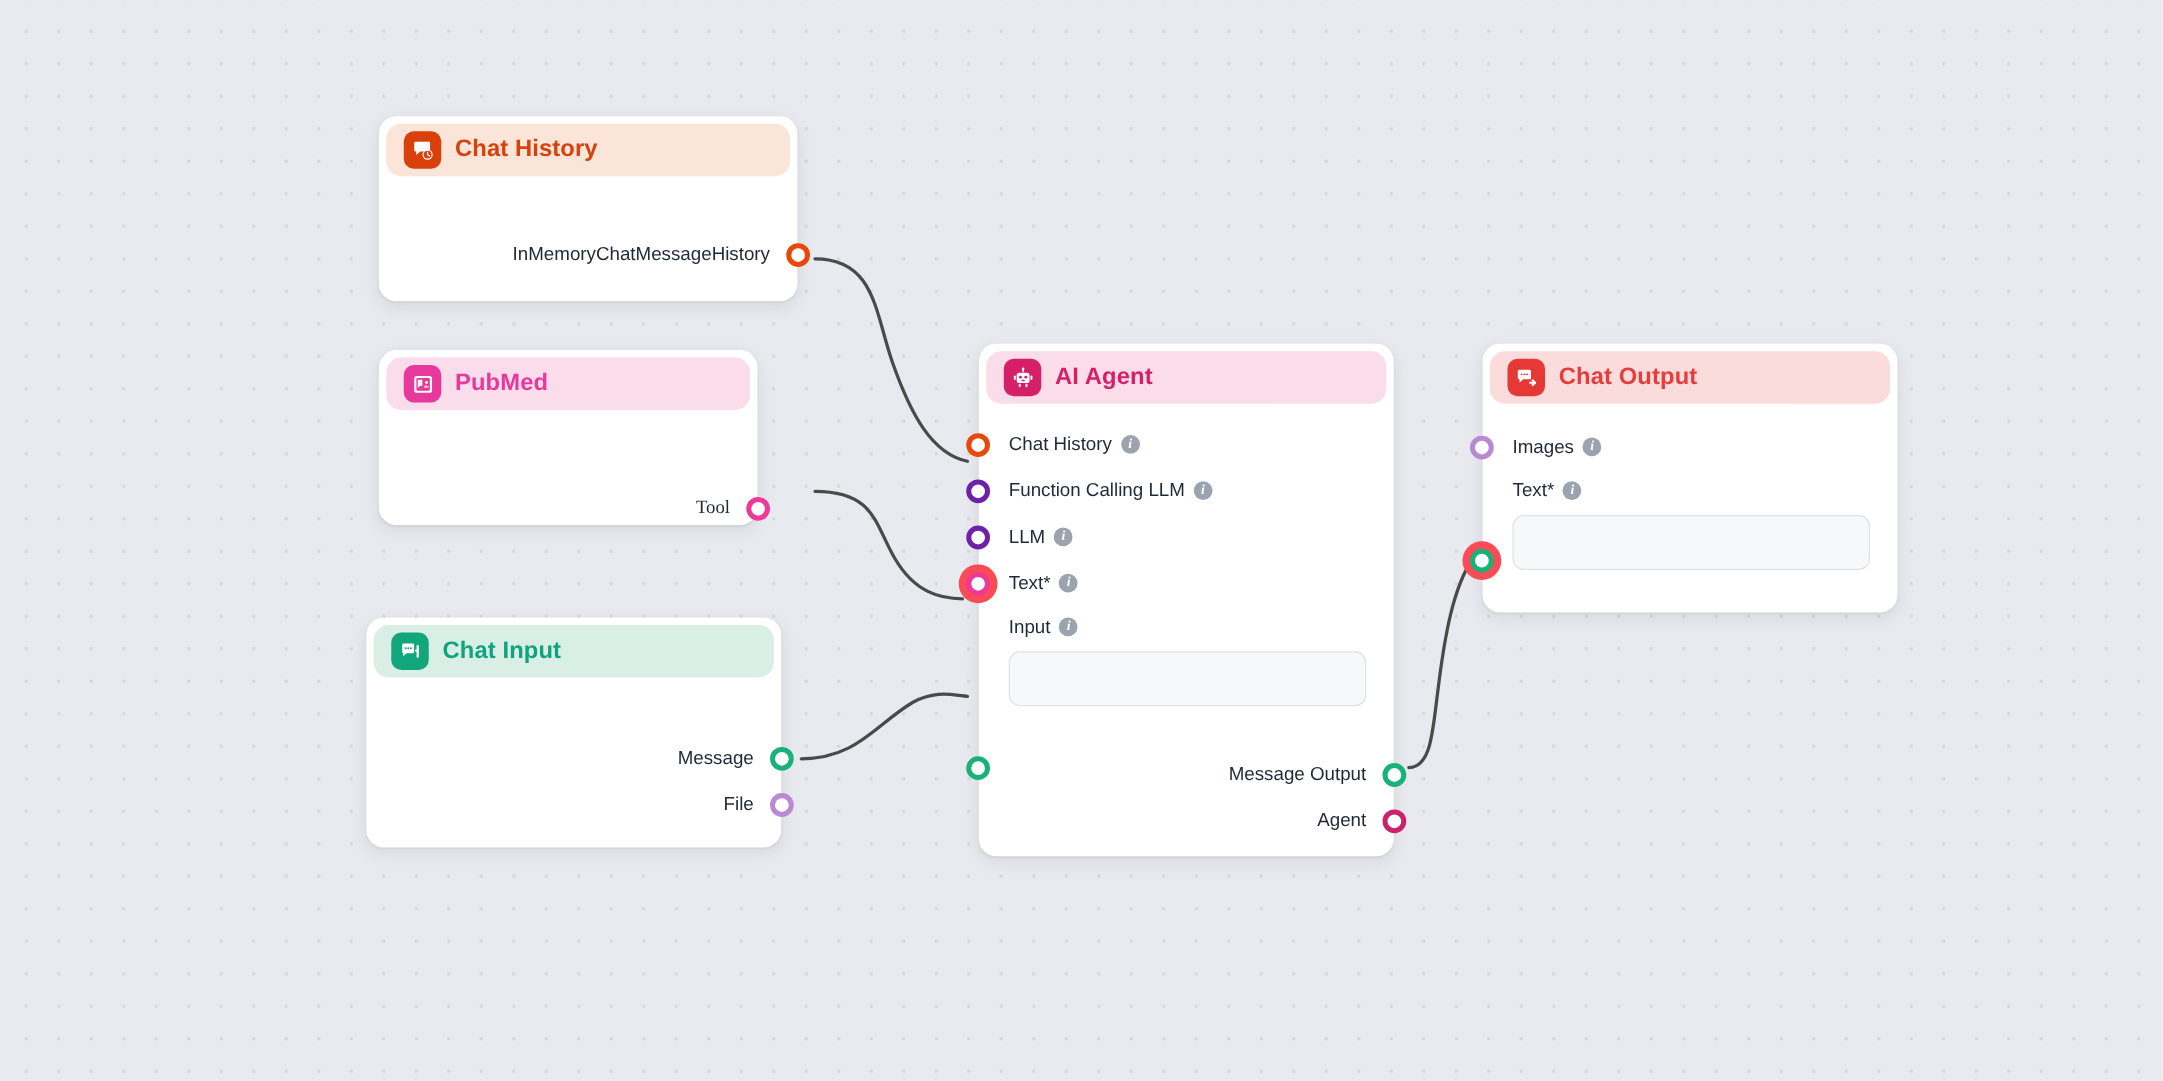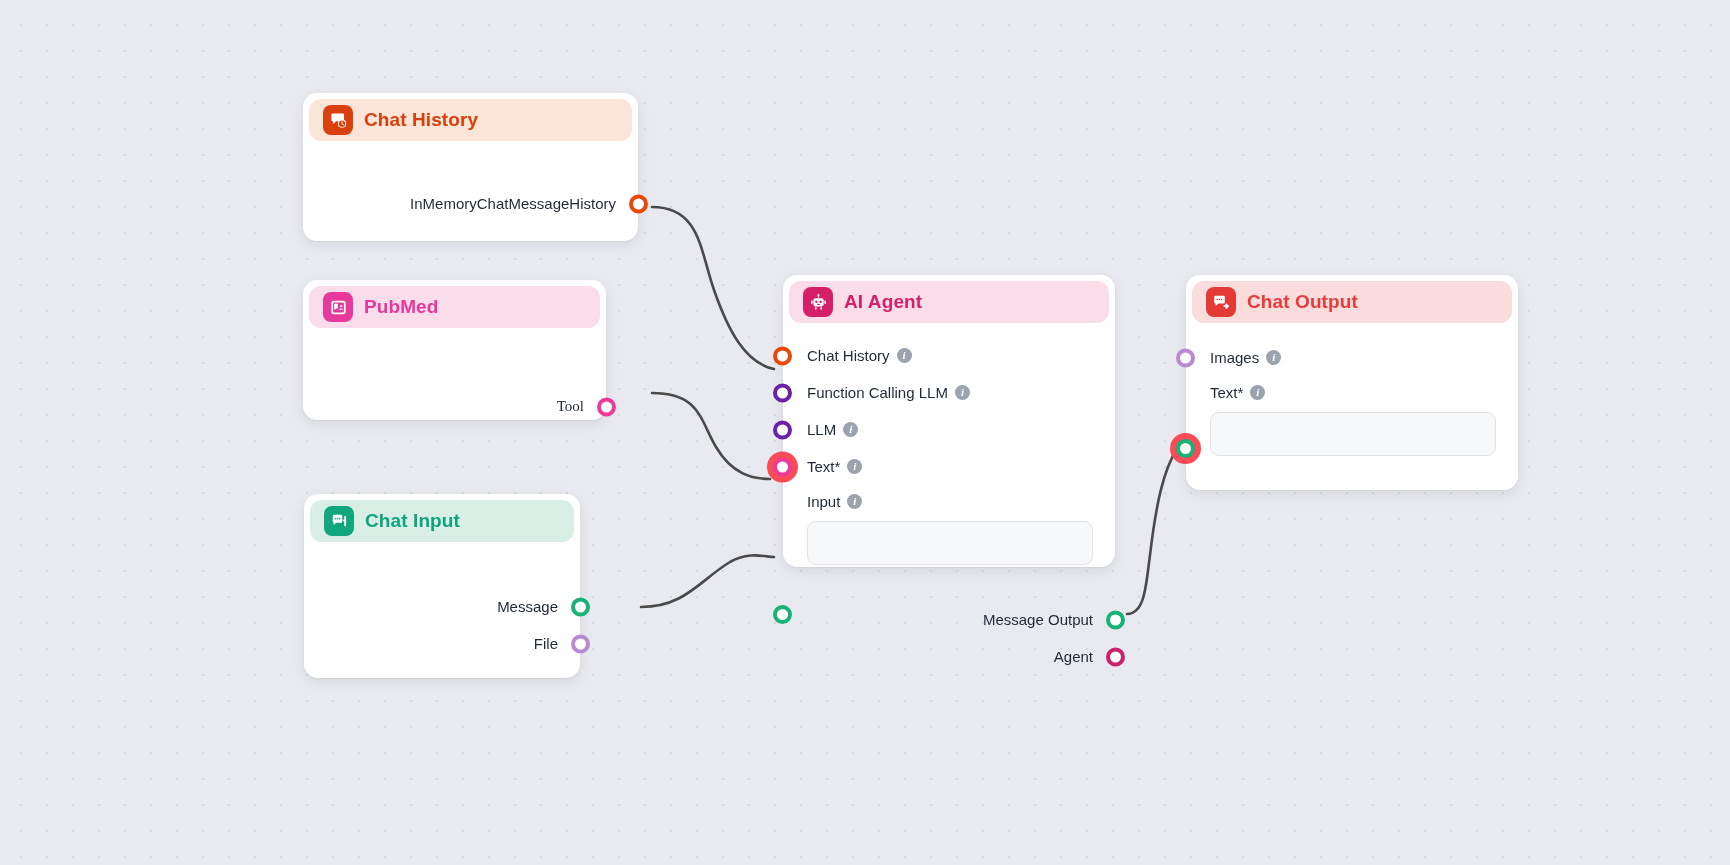--- a/index.html
+++ b/index.html
@@ -208,21 +208,21 @@
       <span class="node-title" style="color:#e6399b;">PubMed</span>
     </div>
     <div class="node-body" style="padding-top:60px;font-family:Liberation Serif, serif;">
       <div class="row row-right">
         <span class="row-label">Tool</span>
         <span class="port right" style="border-color:#ed3a98; top:50%; transform:translateY(-50%);"></span>
       </div>
     </div>
   </div>
 
-  <div class="node" style="left:293px; top:494px; width:276px; height:184px;margin-left:11px;">
+  <div class="node" style="left:293px; top:494px; width:332px; height:184px;">
     <div class="node-header" style="background:#d9eee4;">
       <span class="node-icon" style="background:#12a67c;">
         <svg width="19" height="19" viewBox="0 0 24 24" fill="#ffffff">
           <path d="M3.5 5A1.5 1.5 0 0 1 5 3.5h9A1.5 1.5 0 0 1 15.5 5v7A1.5 1.5 0 0 1 14 13.5H8l-3.4 3V13.5H5A1.5 1.5 0 0 1 3.5 12z"></path>
           <circle cx="7" cy="8.4" r="1" fill="#12a67c"></circle>
             <circle cx="9.6" cy="8.4" r="1" fill="#12a67c"></circle>
           <circle cx="12.2" cy="8.4" r="1" fill="#12a67c"></circle>
           <rect x="18" y="5" width="2.3" height="13" rx="1.1"></rect>
           <rect x="16.4" y="9.6" width="4" height="2.2" rx="1.1"></rect>
         </svg>
@@ -234,21 +234,21 @@
         <span class="row-label">Message</span>
         <span class="port right" style="border-color:#18b277; top:50%; transform:translateY(-50%);"></span>
       </div>
       <div class="row row-right">
         <span class="row-label">File</span>
         <span class="port right" style="border-color:#b98ad1; top:50%; transform:translateY(-50%);"></span>
       </div>
     </div>
   </div>
 
-  <div class="node" style="left:783px; top:275px; width:332px; height:292px;">
+  <div class="node" style="left:783px; top:275px; width:332px; height:410px;">
     <div class="node-header" style="background:#fbdce9;">
       <span class="node-icon" style="background:#d61f69;">
         <svg width="19" height="19" viewBox="0 0 24 24" fill="#ffffff">
           <rect x="5.5" y="6.5" width="13" height="10.4" rx="2.6"></rect>
           <circle cx="9.3" cy="11" r="1.5" fill="#d61f69"></circle>
           <circle cx="14.7" cy="11" r="1.5" fill="#d61f69"></circle>
           <rect x="10.3" y="13.6" width="3.4" height="1.5" rx=".7" fill="#d61f69"></rect>
           <rect x="11.2" y="2.8" width="1.6" height="3.2" rx=".8"></rect>
           <circle cx="12" cy="2.6" r="1.3"></circle>
           <rect x="2.6" y="9.4" width="2" height="4.6" rx="1"></rect>

